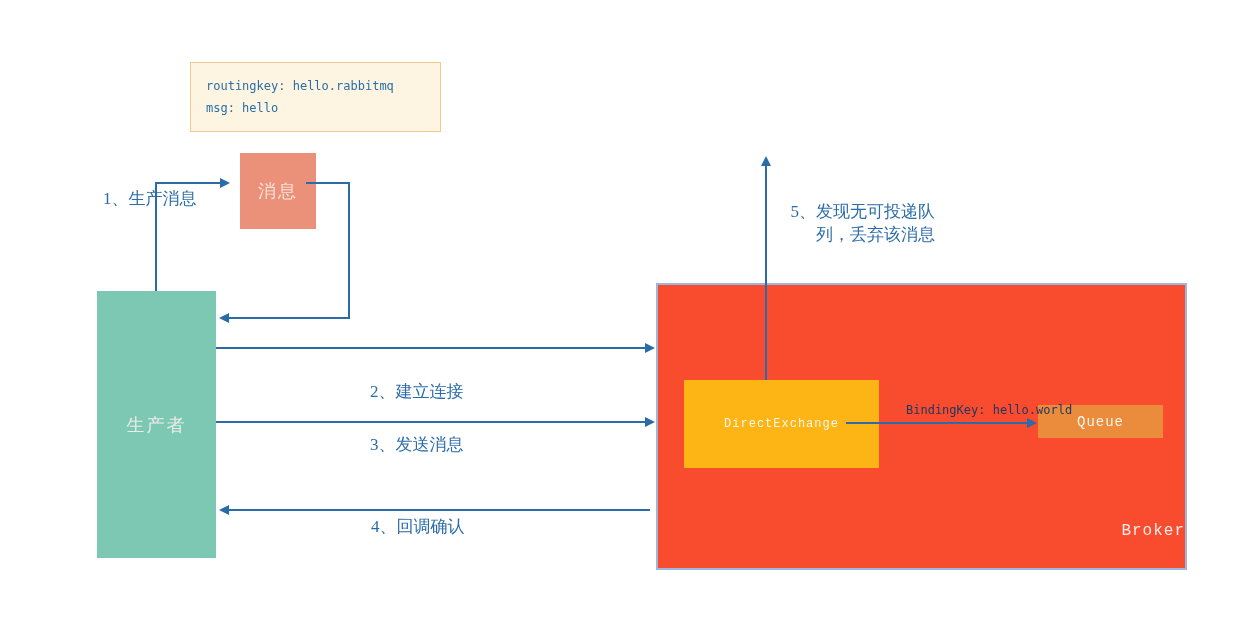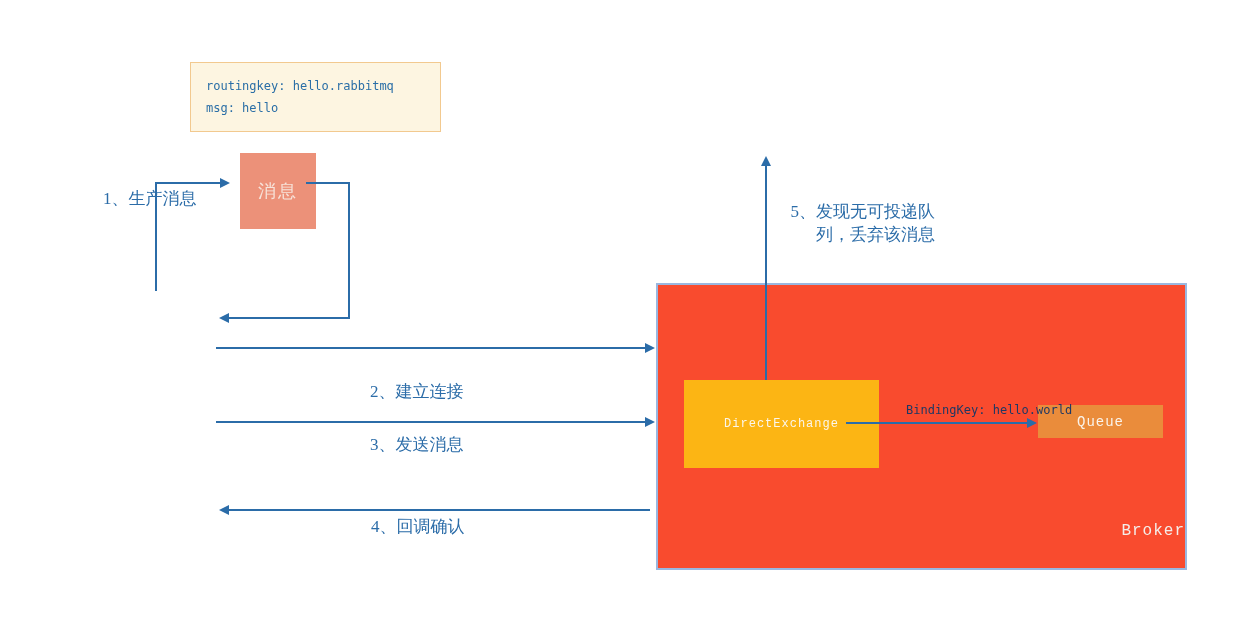--- a/index.html
+++ b/index.html
@@ -106,20 +106,23 @@
 
   <div id="note" class="node">
     <div>routingkey: hello.rabbitmq</div>
     <div>msg: hello</div>
   </div>
 
   <div id="node-message" class="node">
     <span>消息</span>
   </div>
 
+  <div id="node-producer" class="node">
+    <span>生产者</span>
+  </div>
 
   <div id="node-broker" class="node">
     <div id="broker-label">Broker</div>
   </div>
 
   <div id="node-exchange" class="node">
     <span>DirectExchange</span>
   </div>
 
   <div id="node-queue" class="node">

